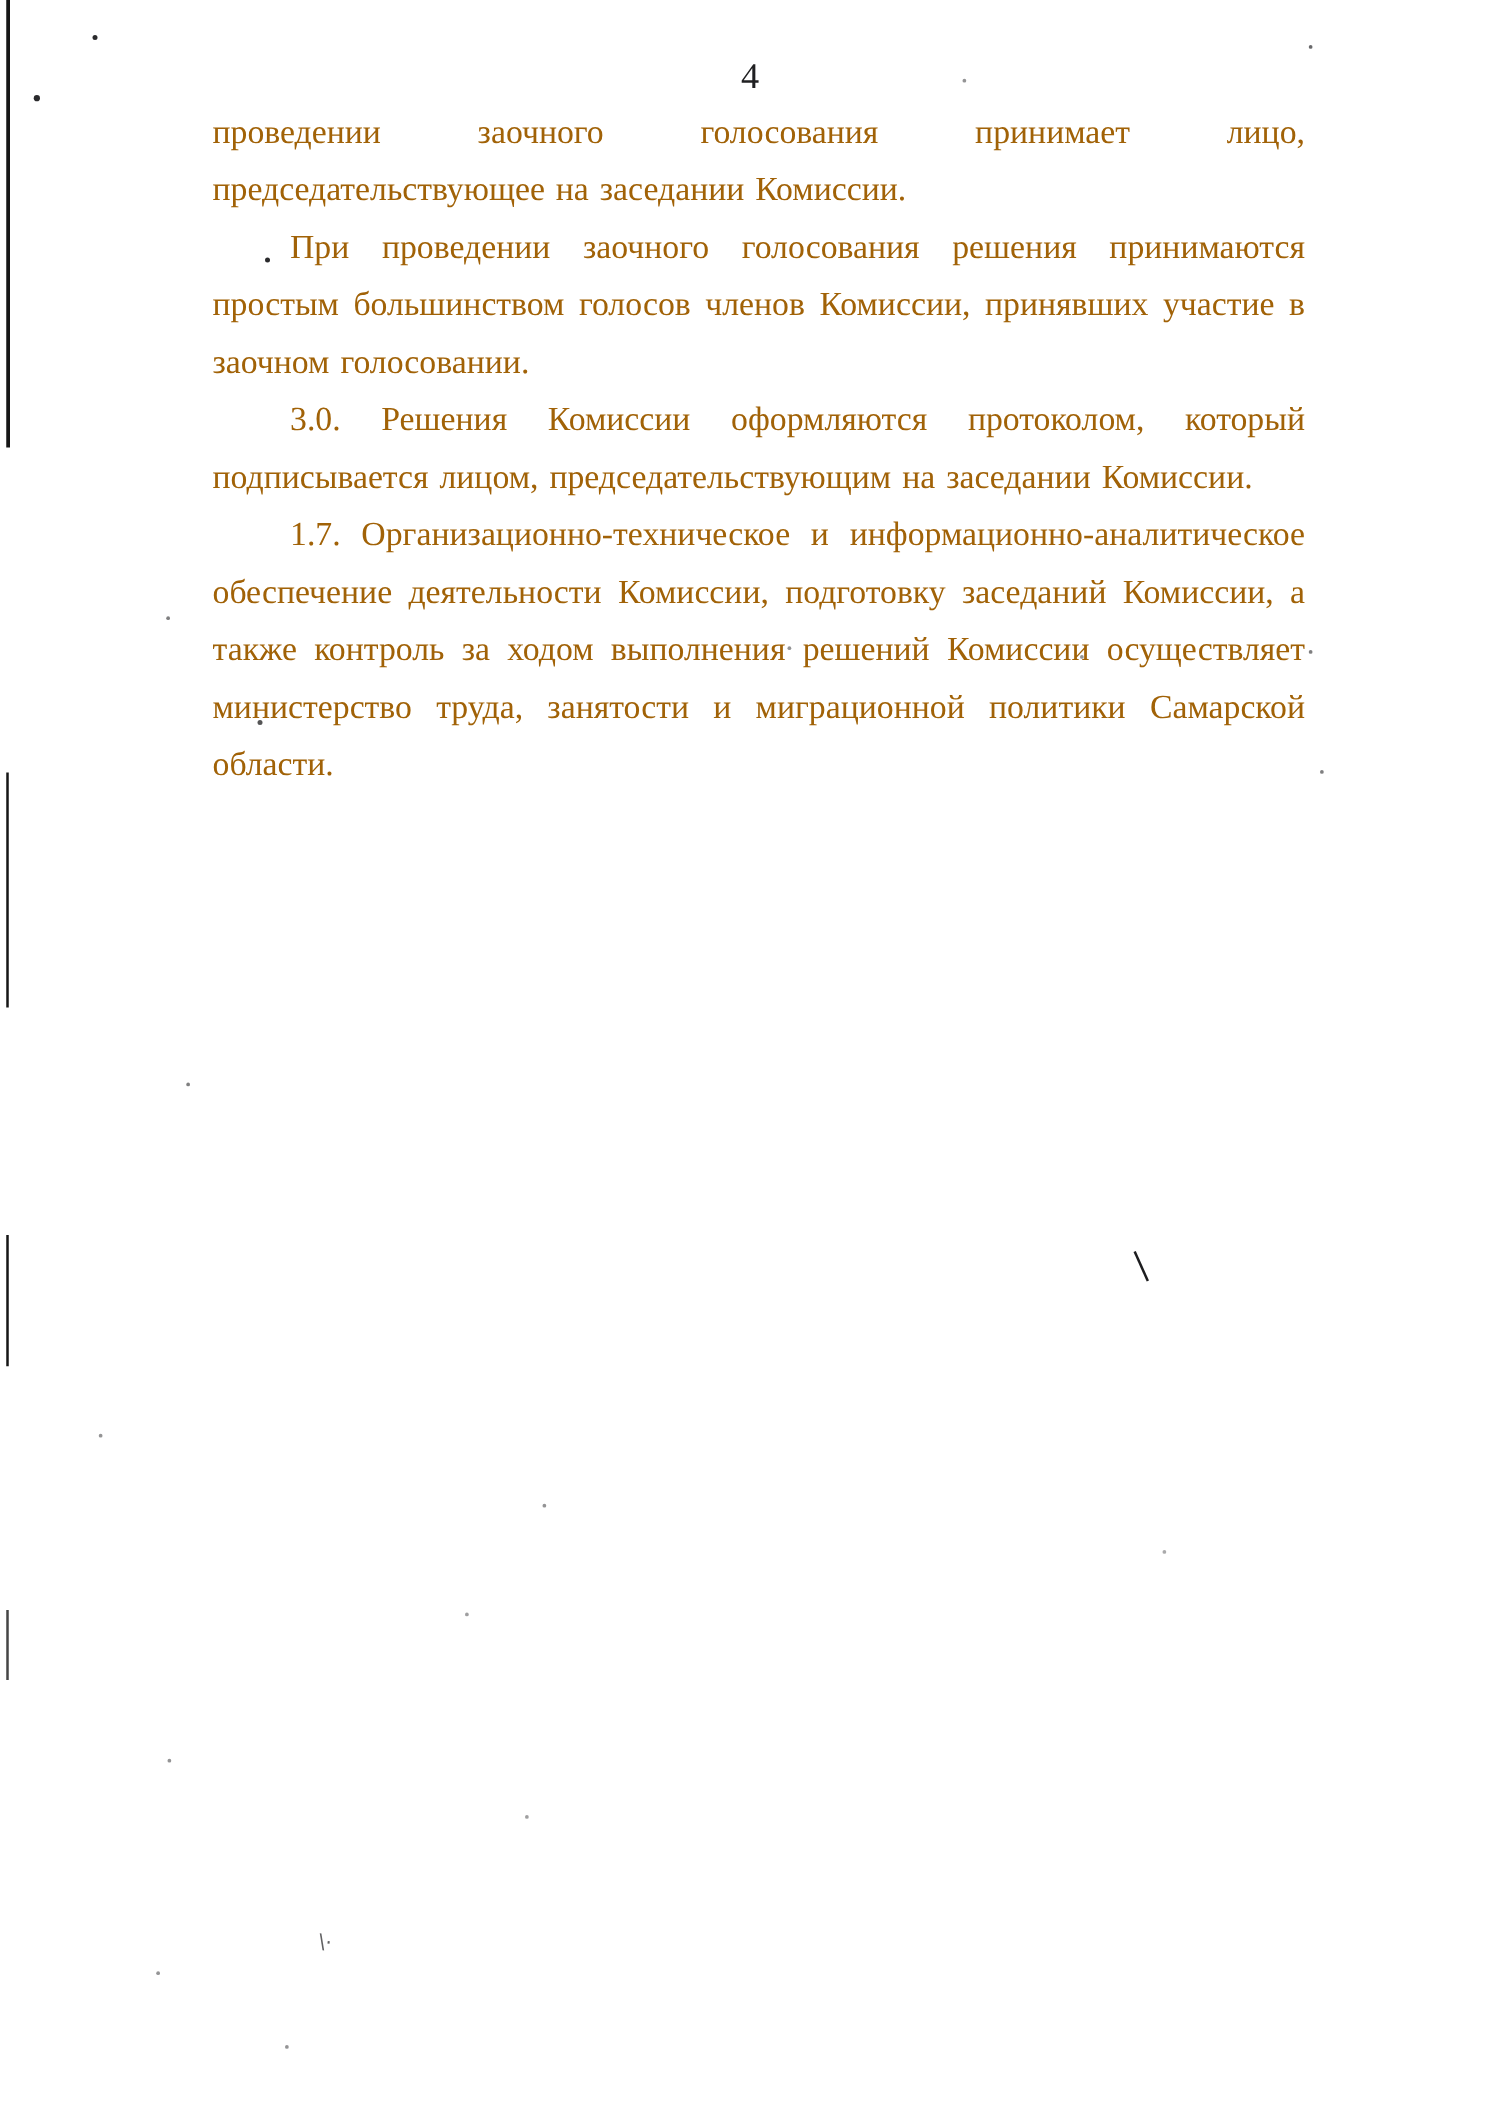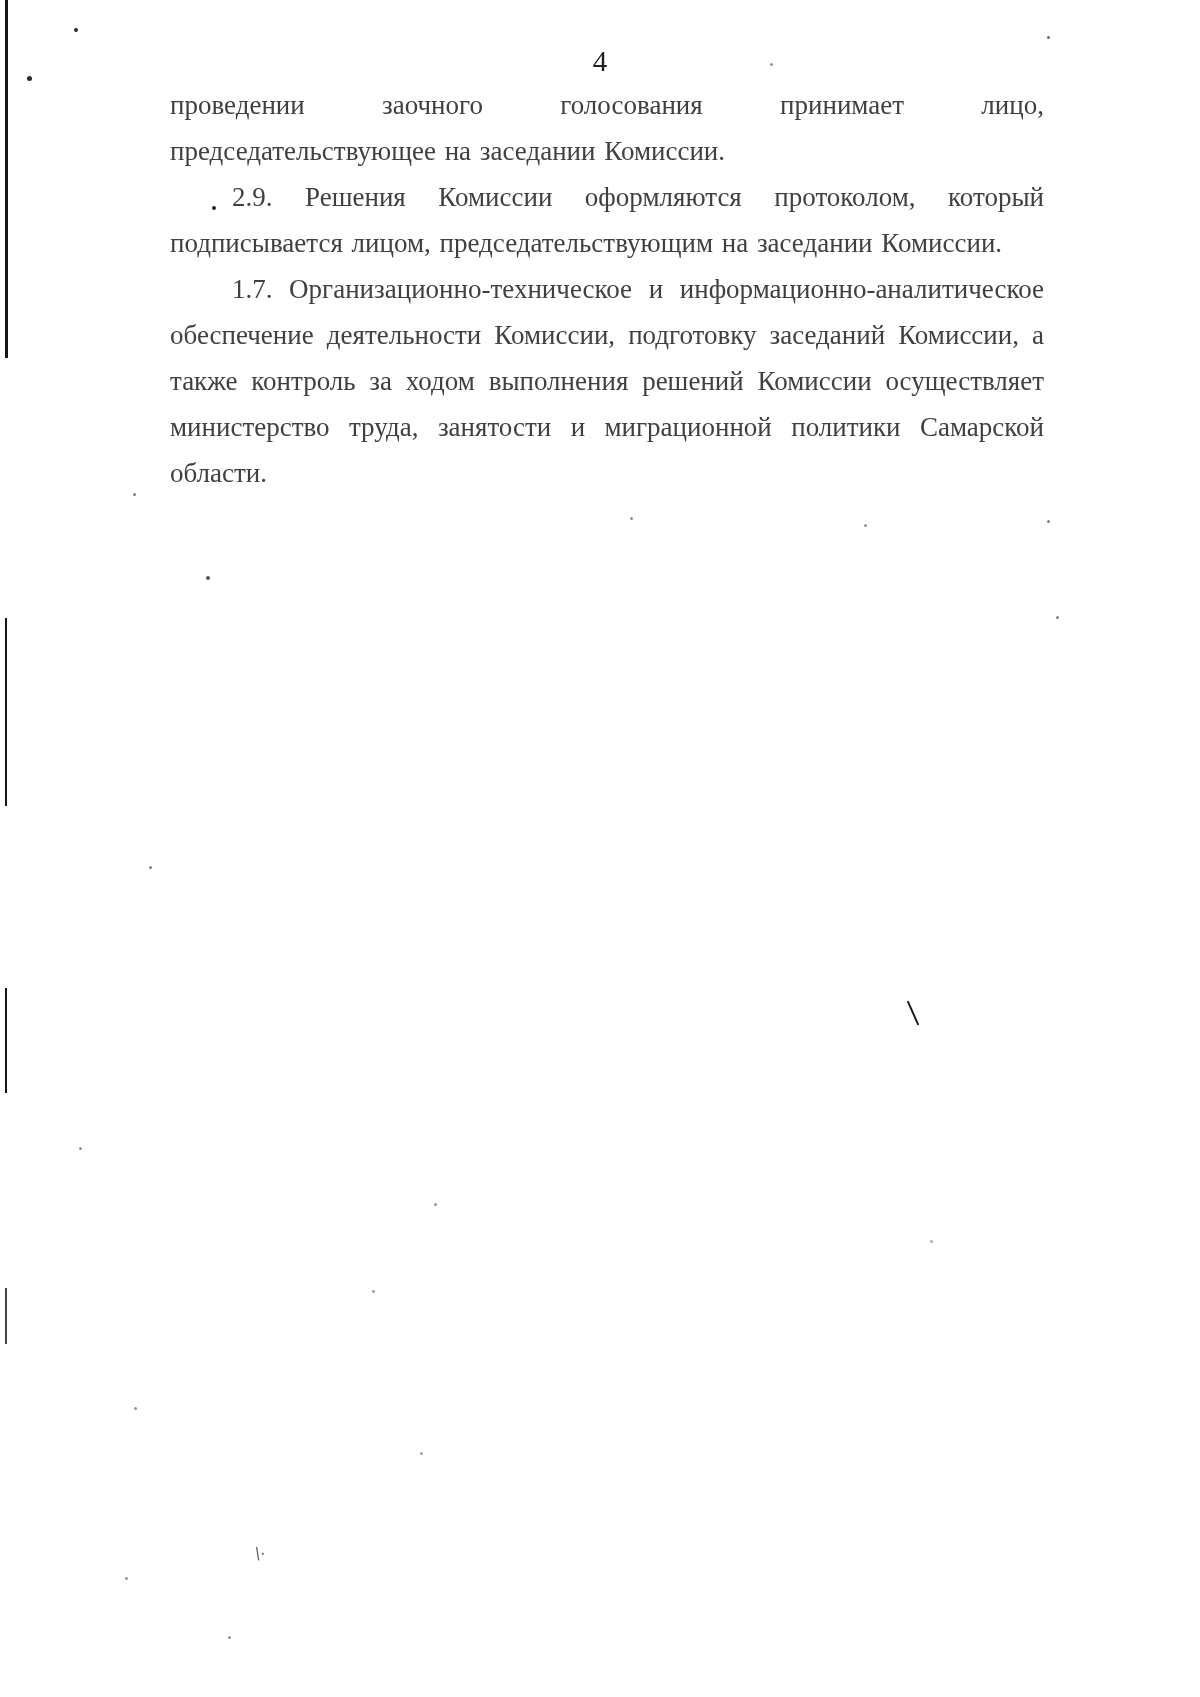--- a/index.html
+++ b/index.html
@@ -36,21 +36,21 @@
     left: 170px;
     width: 874px;
   }
   .content p {
     margin: 0;
     font-size: 27px;
     line-height: 46px;
     text-align: justify;
     text-indent: 62px;
     word-spacing: 2px;
-    color: #404040;
+    color: #a16207;
   }
   .content p.no-indent {
     text-indent: 0;
   }
   
   .edge-line {
     position: absolute;
     left: 5px;
     width: 3px;
     background: #161616;
@@ -135,21 +135,22 @@
   <div class="speck s16"></div>
   <div class="speck s17"></div>
   <div class="speck s18"></div>
   <div class="speck s19"></div>
   <div class="speck s20"></div>
 
   <div class="page-number">4</div>
 
   <div class="content">
     <p class="no-indent">проведении заочного голосования принимает лицо, председательствующее на заседании Комиссии.</p>
-    <p>2.9. Решения Комиссии оформляются протоколом, который подписывается лицом, председательствующим на заседании Комиссии.</p>
+    <p>При проведении заочного голосования решения принимаются простым большинством голосов членов Комиссии, принявших участие в заочном голосовании.</p>
+    <p>3.0. Решения Комиссии оформляются протоколом, который подписывается лицом, председательствующим на заседании Комиссии.</p>
     <p>1.7. Организационно-техническое и информационно-аналитическое обеспечение деятельности Комиссии, подготовку заседаний Комиссии, а также контроль за ходом выполнения решений Комиссии осуществляет министерство труда, занятости и миграционной политики Самарской области.</p>
   </div>
 
   <div class="backslash-mark"></div>
 
   <div class="bottom-squiggle">\·</div>
 
 </div>
 
 </body></html>

